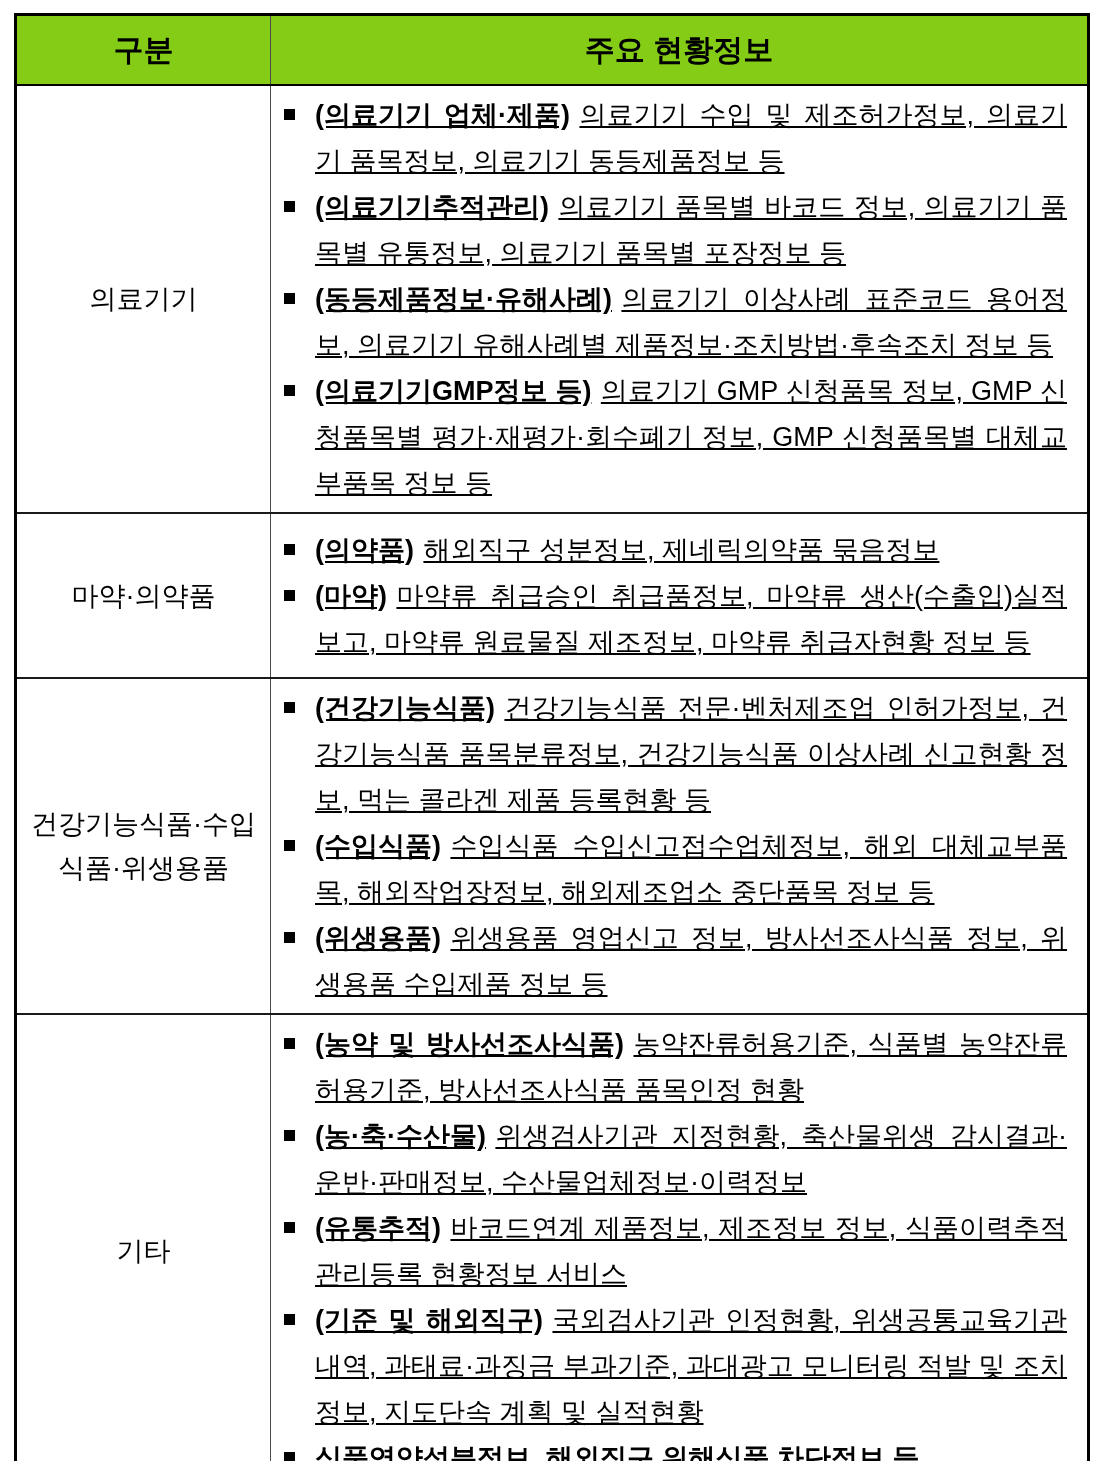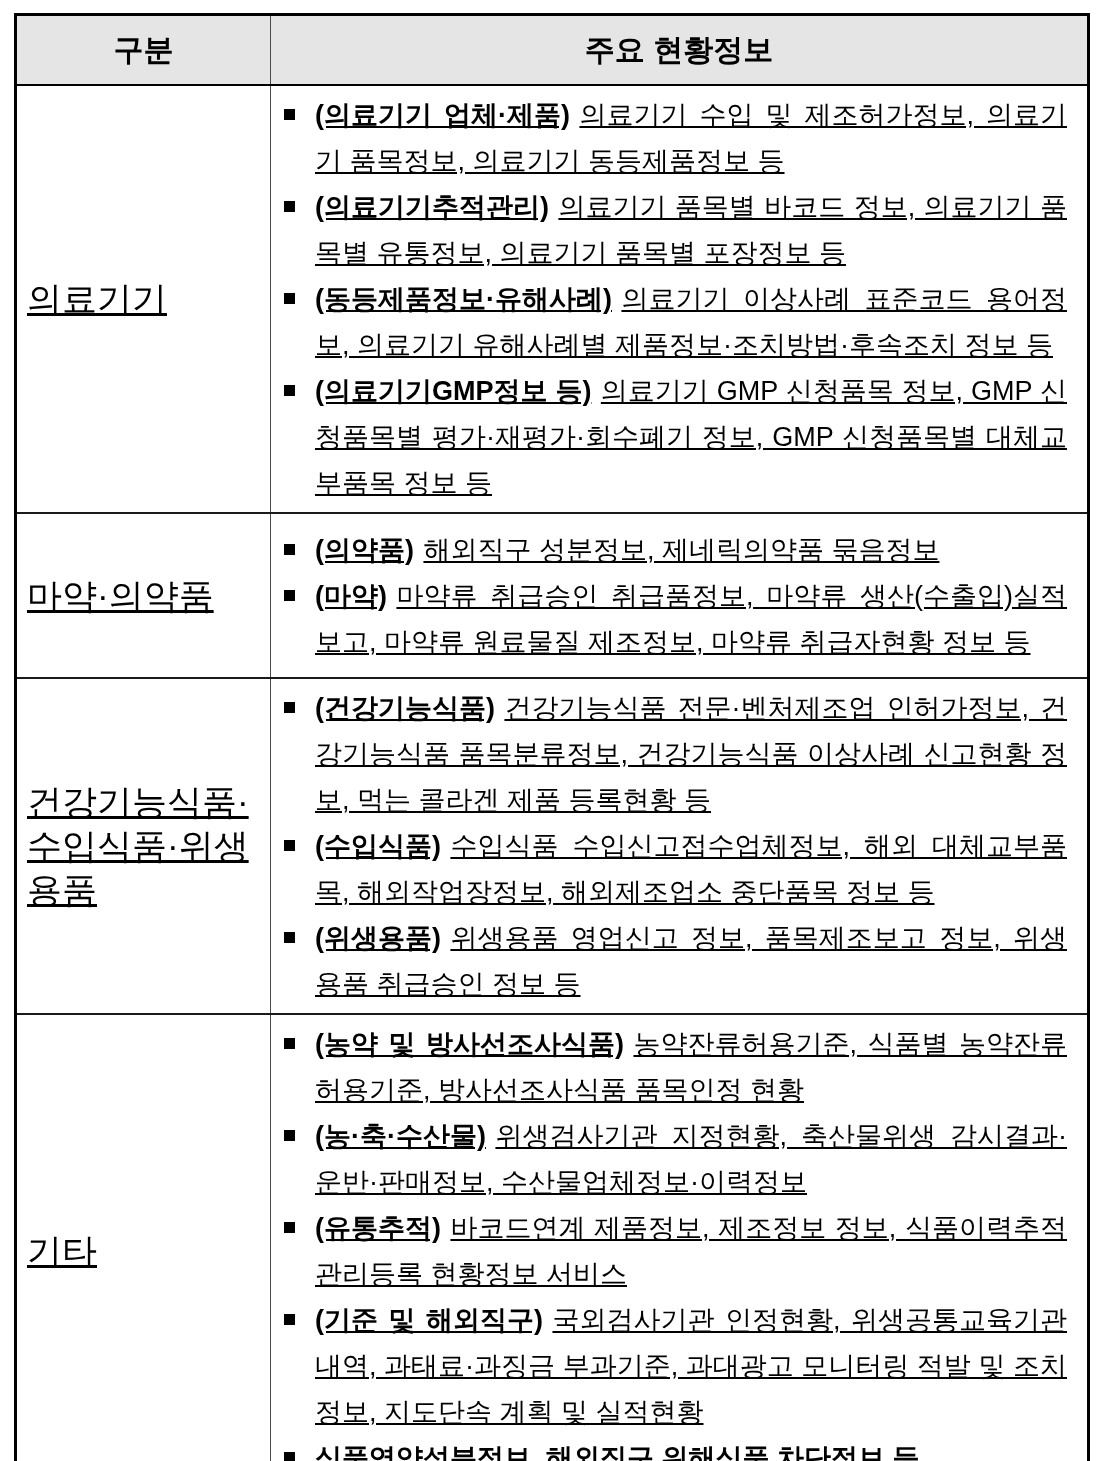--- a/index.html
+++ b/index.html
@@ -16,34 +16,34 @@
     border:3px solid #000;
   }
   col.c1{width:255px;}
   col.c2{width:818px;}
   th,td{
     border:1px solid #4a4a4a;
     vertical-align:middle;
     word-break:normal;
   }
   thead th{
-    background:#e5e5e5;
+    background:#84cc16;
     height:66px;
     font-size:30px;
     font-weight:bold;
     text-align:center;
     border-bottom:2px solid #000;
   }
   td.cat{
-    font-size:35px;
+    text-align:center;
+    font-size:27px;
     line-height:44px;
     padding:0 10px;
     border-top:2px solid #1a1a1a;
     border-bottom:2px solid #1a1a1a;
-    text-decoration:underline;
   }
   td.content{
     padding:6px 20px 6px 0;
     border-top:2px solid #1a1a1a;
     border-bottom:2px solid #1a1a1a;
   }
   ul.items{
     list-style:none;margin:0;padding:0;text-decoration:underline;
   }
   ul.items li{
@@ -100,21 +100,21 @@
           <li><span class="marker"></span><strong>(마약)</strong><span>마약류 취급승인 취급품정보, 마약류 생산(수출입)실적보고, 마약류 원료물질 제조정보, 마약류 취급자현황 정보 등</span></li>
         </ul>
       </td>
     </tr>
     <tr class="r3">
       <td class="cat">건강기능식품·수입식품·위생용품</td>
       <td class="content">
         <ul class="items">
           <li><span class="marker"></span><strong>(건강기능식품)</strong><span>건강기능식품 전문·벤처제조업 인허가정보, 건강기능식품 품목분류정보, 건강기능식품 이상사례 신고현황 정보, 먹는 콜라겐 제품 등록현황 등</span></li>
           <li><span class="marker"></span><strong>(수입식품)</strong><span>수입식품 수입신고접수업체정보, 해외 대체교부품목, 해외작업장정보, 해외제조업소 중단품목 정보 등</span></li>
-          <li><span class="marker"></span><strong>(위생용품)</strong><span>위생용품 영업신고 정보, 품목제조보고 정보, 위생용품 취급승인 정보 등</span></li>
+          <li><span class="marker"></span><strong>(위생용품)</strong><span>위생용품 영업신고 정보, 방사선조사식품 정보, 위생용품 수입제품 정보 등</span></li>
         </ul>
       </td>
     </tr>
     <tr class="r4">
       <td class="cat">기타</td>
       <td class="content">
         <ul class="items">
           <li><span class="marker"></span><strong>(농약 및 방사선조사식품)</strong><span>농약잔류허용기준, 식품별 농약잔류허용기준, 방사선조사식품 품목인정 현황</span></li>
           <li><span class="marker"></span><strong>(농·축·수산물)</strong><span>위생검사기관 지정현황, 축산물위생 감시결과·운반·판매정보, 수산물업체정보·이력정보</span></li>
           <li><span class="marker"></span><strong>(유통추적)</strong><span>바코드연계 제품정보, 제조정보 정보, 식품이력추적관리등록 현황정보 서비스</span></li>

